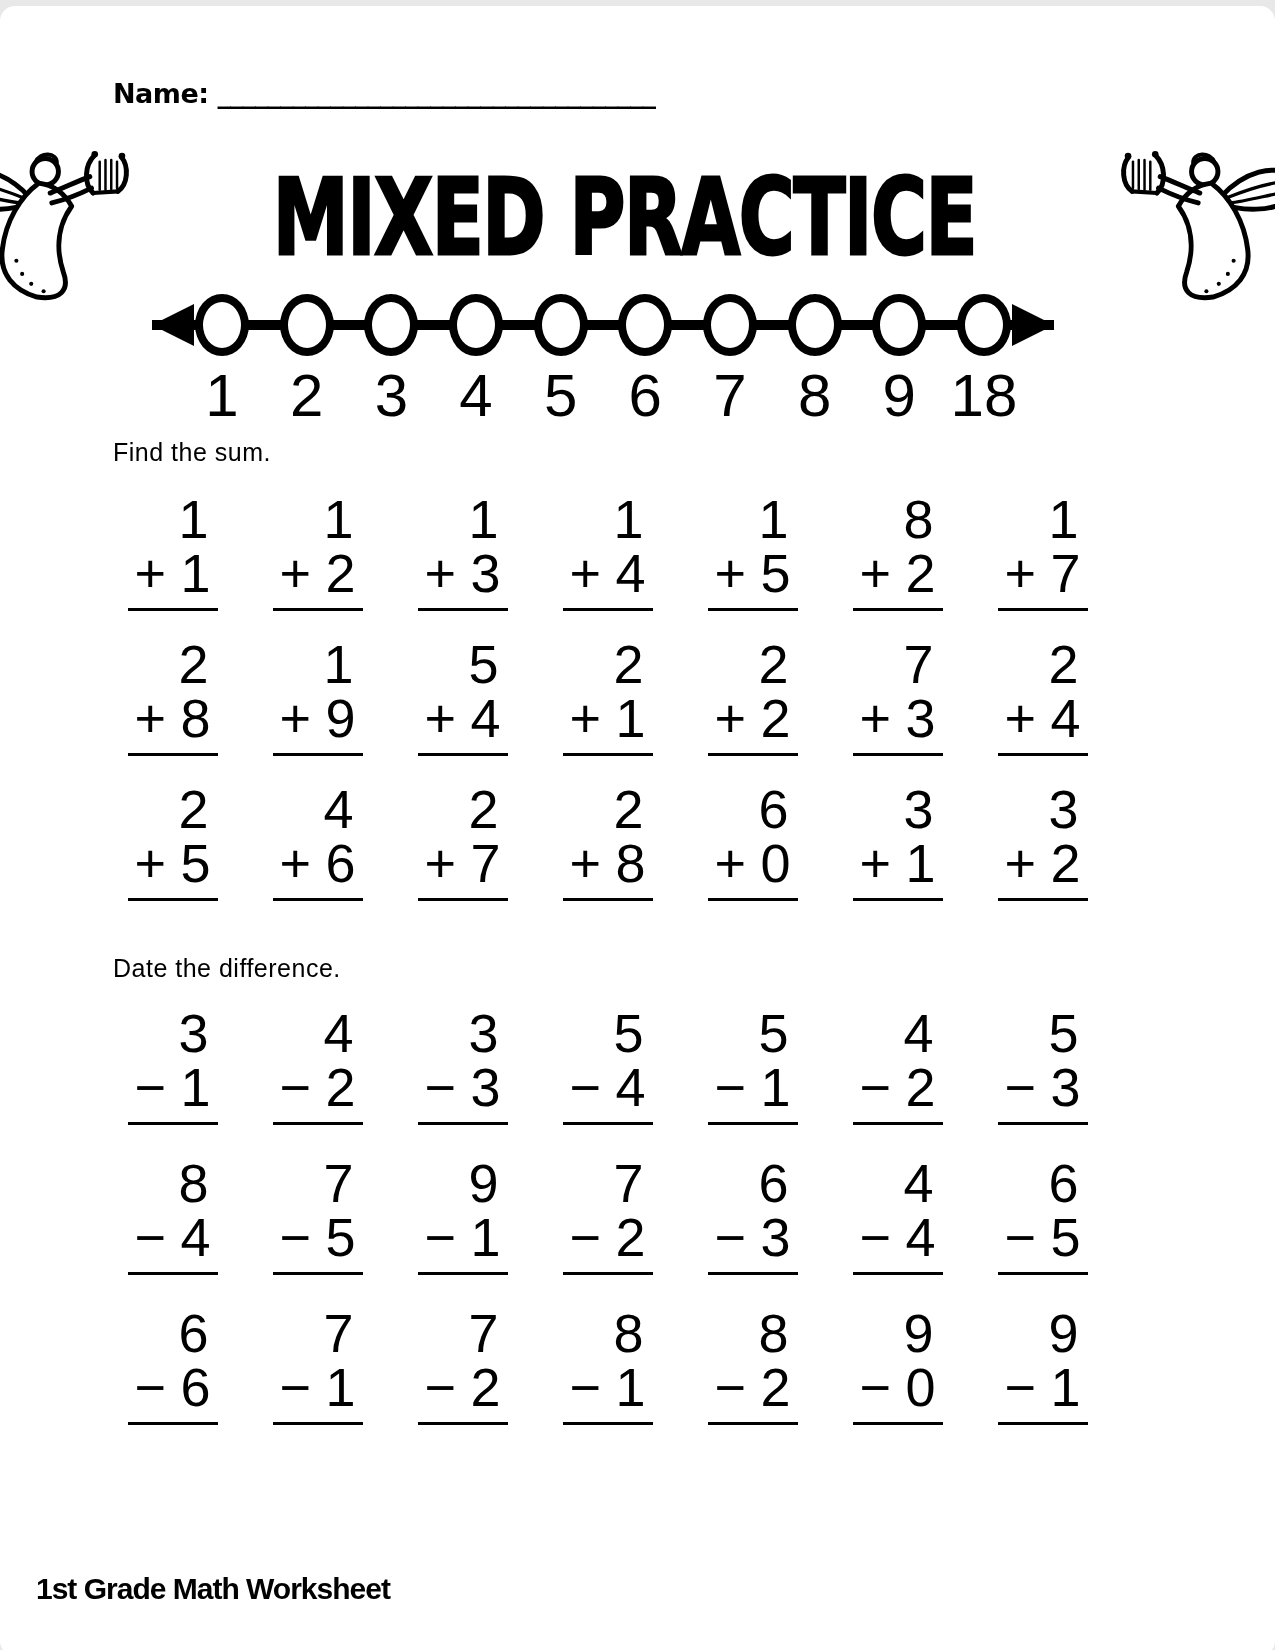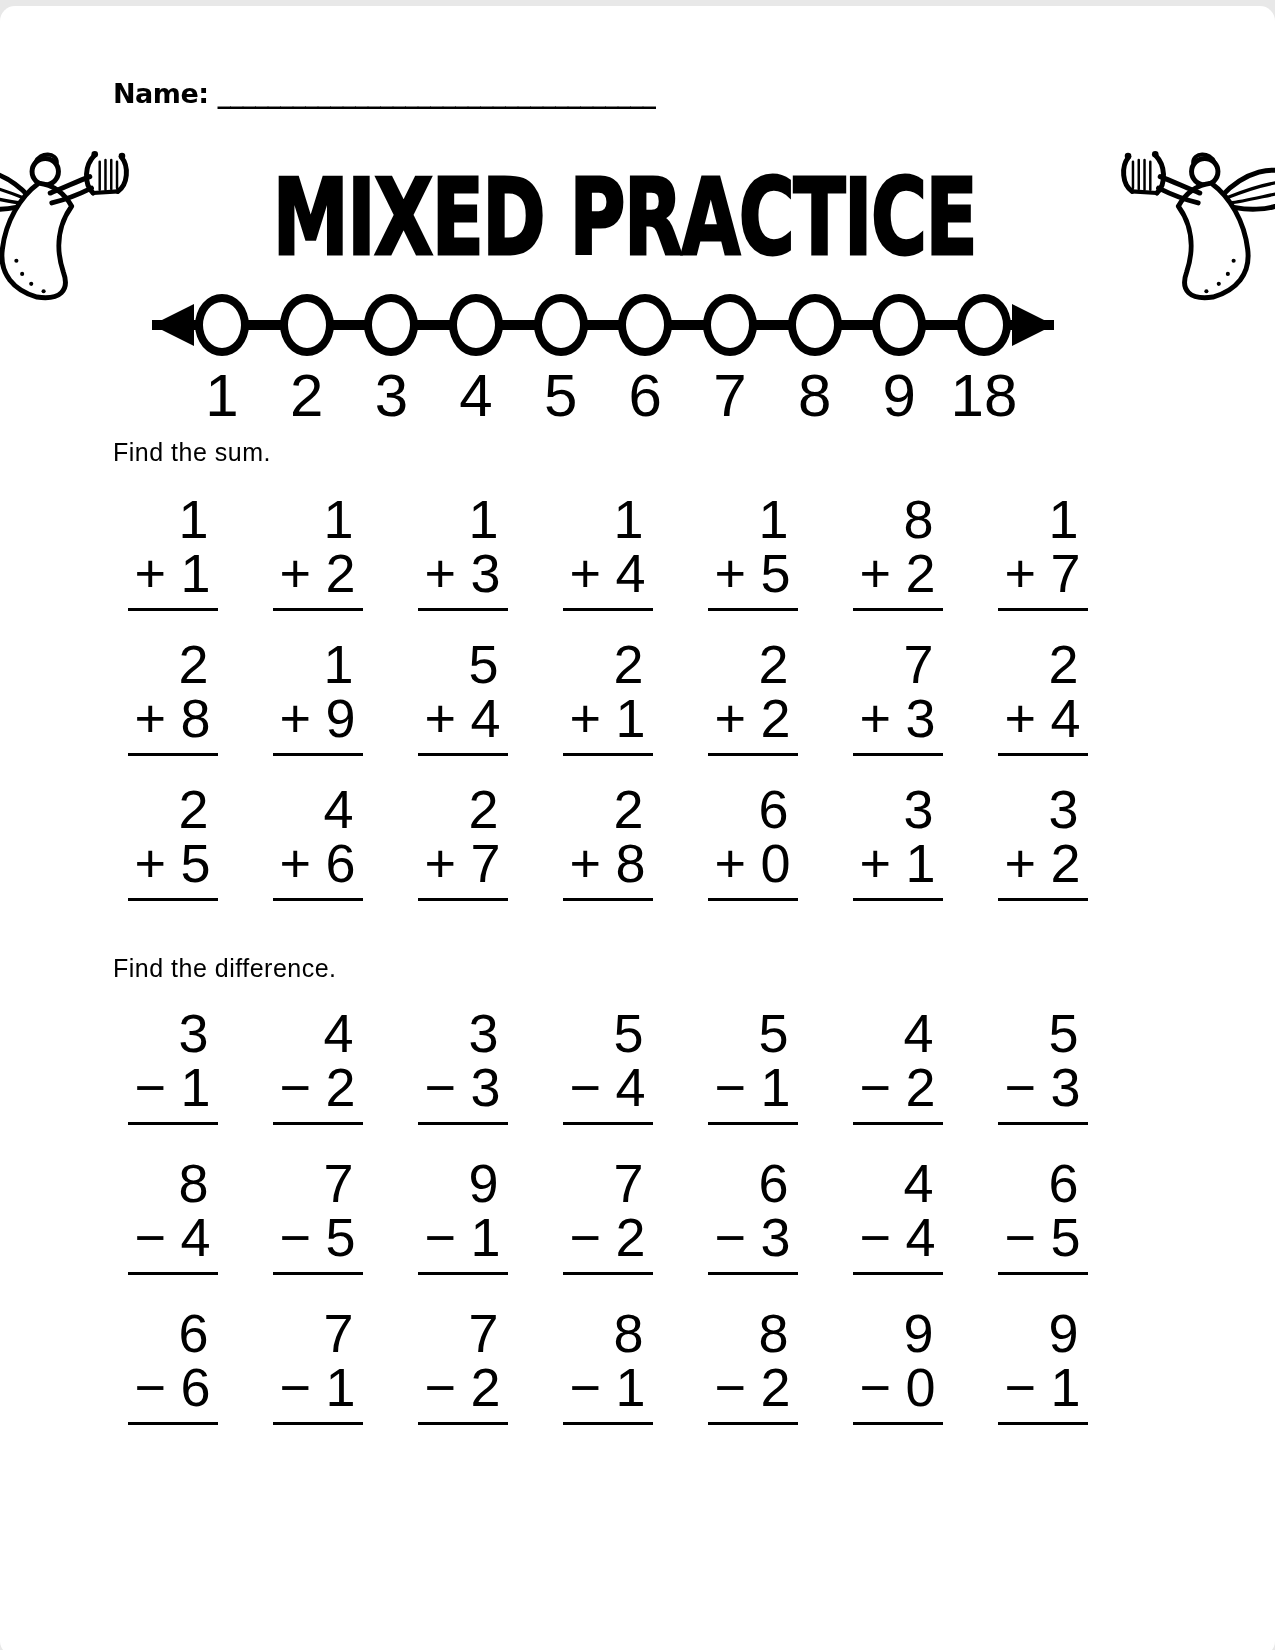--- a/index.html
+++ b/index.html
@@ -348,21 +348,21 @@
       <div class="problem">
         <div class="p-top">3</div>
         <div class="p-bottom">
           <span class="p-op">+</span>
           <span class="p-od">2</span>
         </div>
         <div class="p-rule"></div>
       </div>
     </div>
 
-  <div class="instruction diff">Find the difference.</div>
+  <div class="instruction diff">Date the difference.</div>
   <div class="grid diff">
       <div class="problem">
         <div class="p-top">3</div>
         <div class="p-bottom">
           <span class="p-op">−</span>
           <span class="p-od">1</span>
         </div>
         <div class="p-rule"></div>
       </div>
       <div class="problem">
@@ -520,14 +520,15 @@
       <div class="problem">
         <div class="p-top">9</div>
         <div class="p-bottom">
           <span class="p-op">−</span>
           <span class="p-od">1</span>
         </div>
         <div class="p-rule"></div>
       </div>
     </div>
 
+  <div class="footer-left">1st Grade Math Worksheet</div>
 
 </div>
 
 </body></html>

